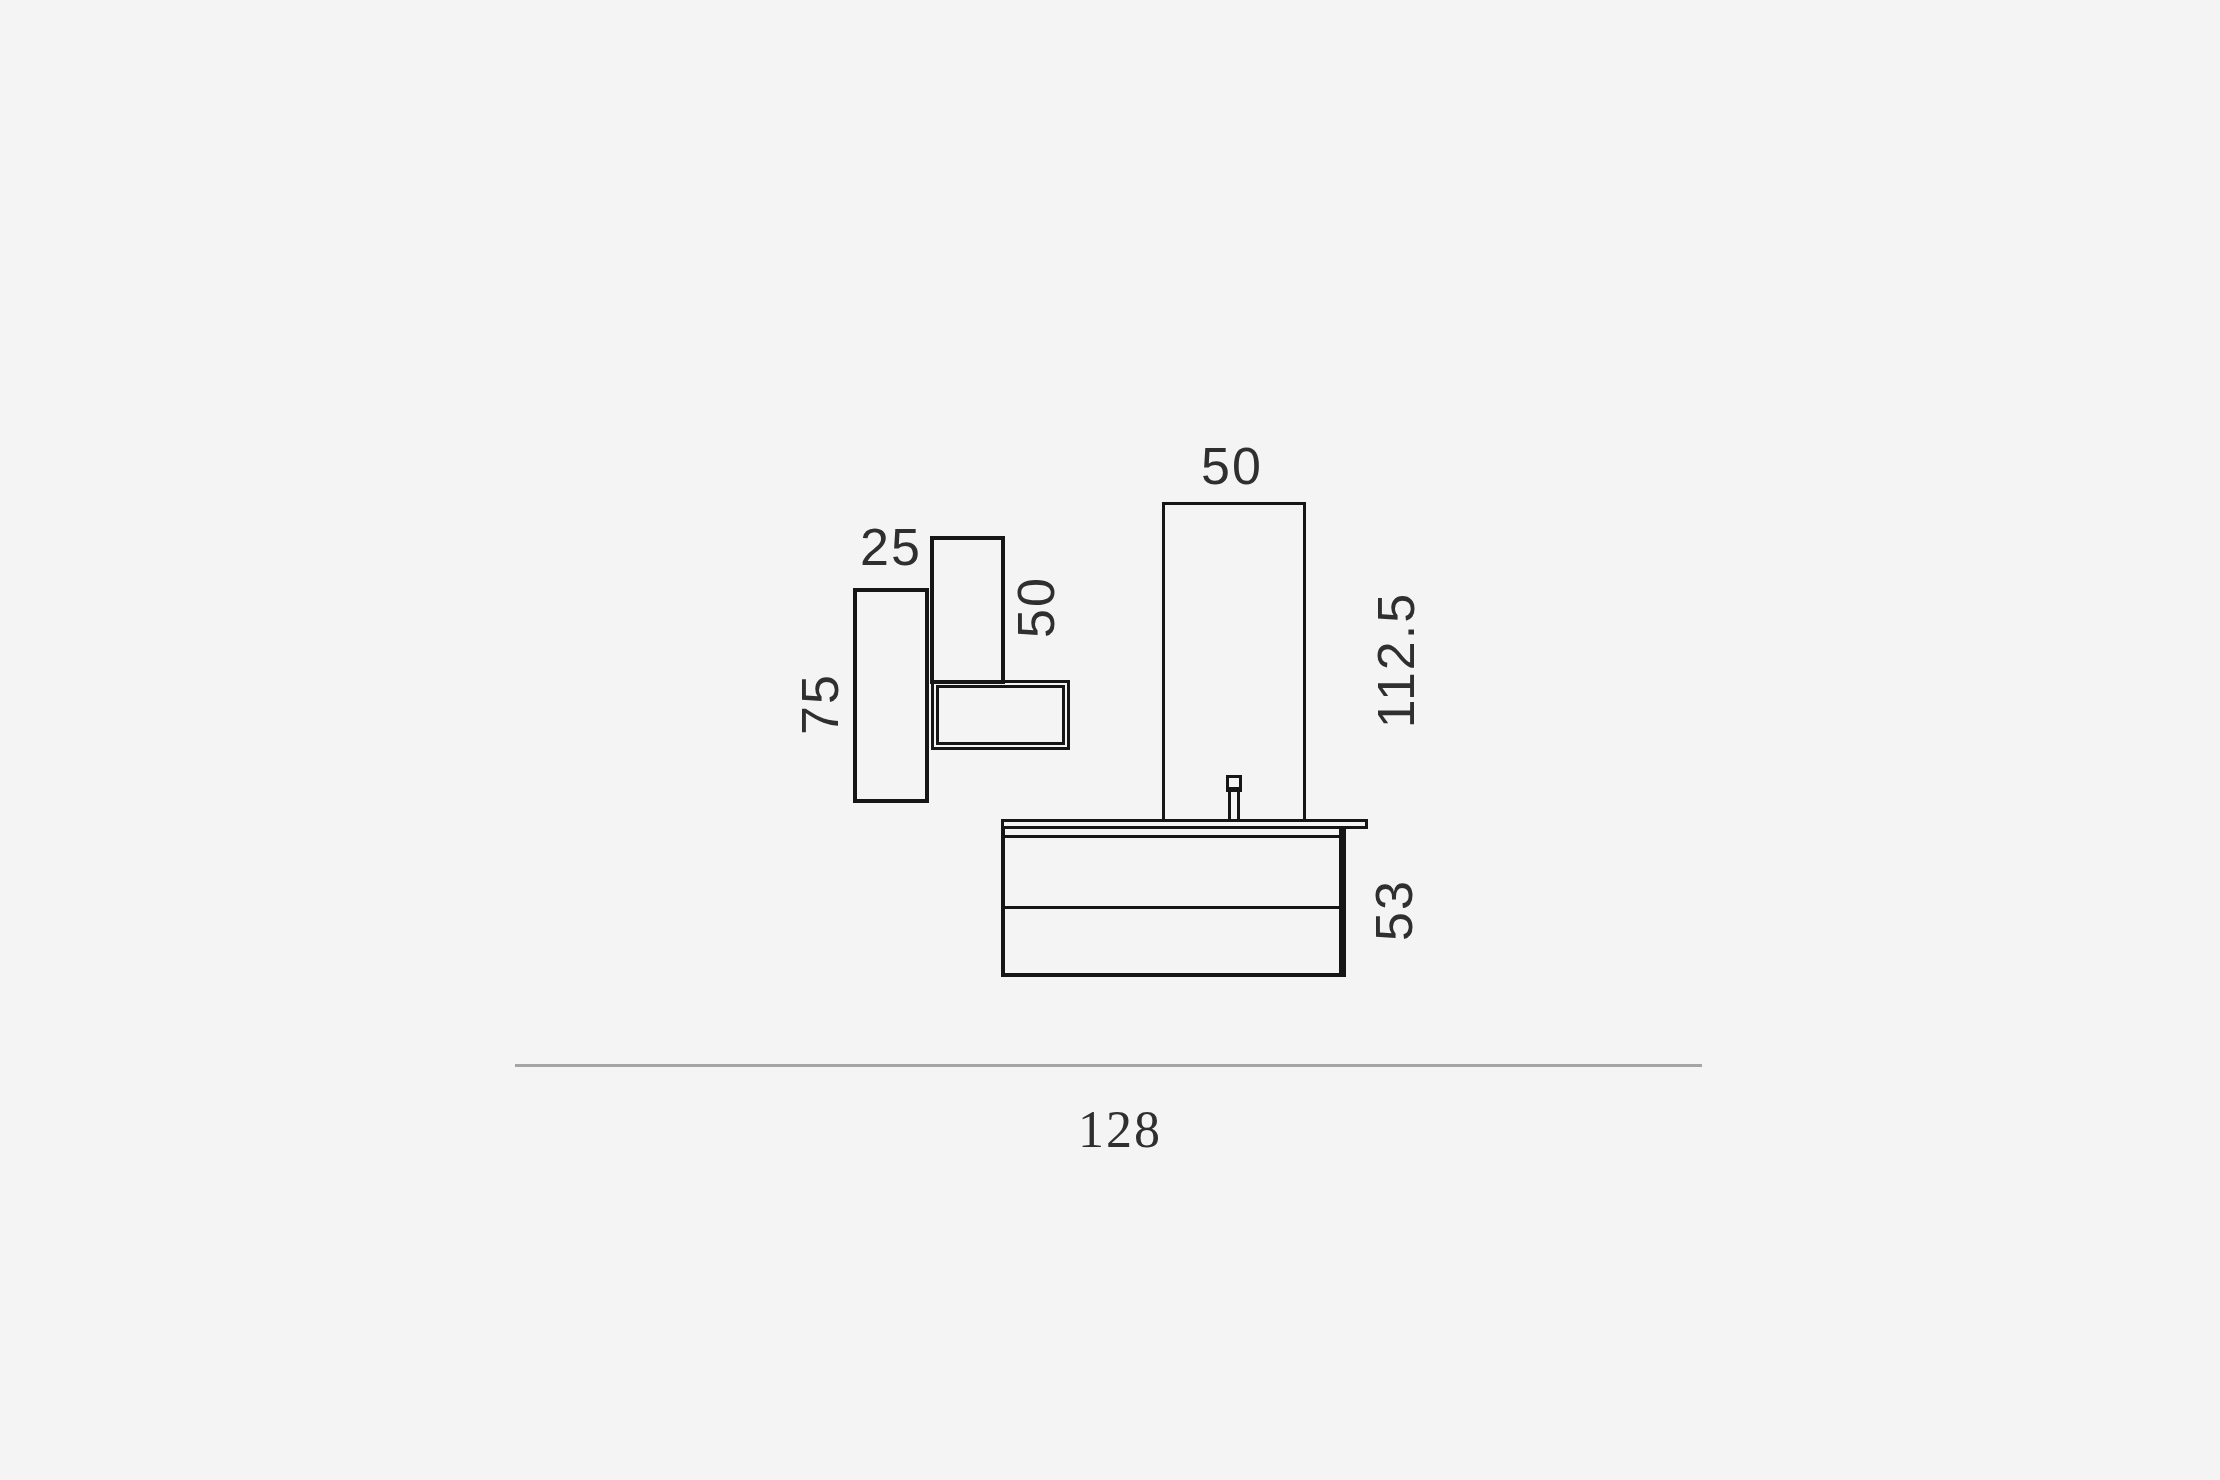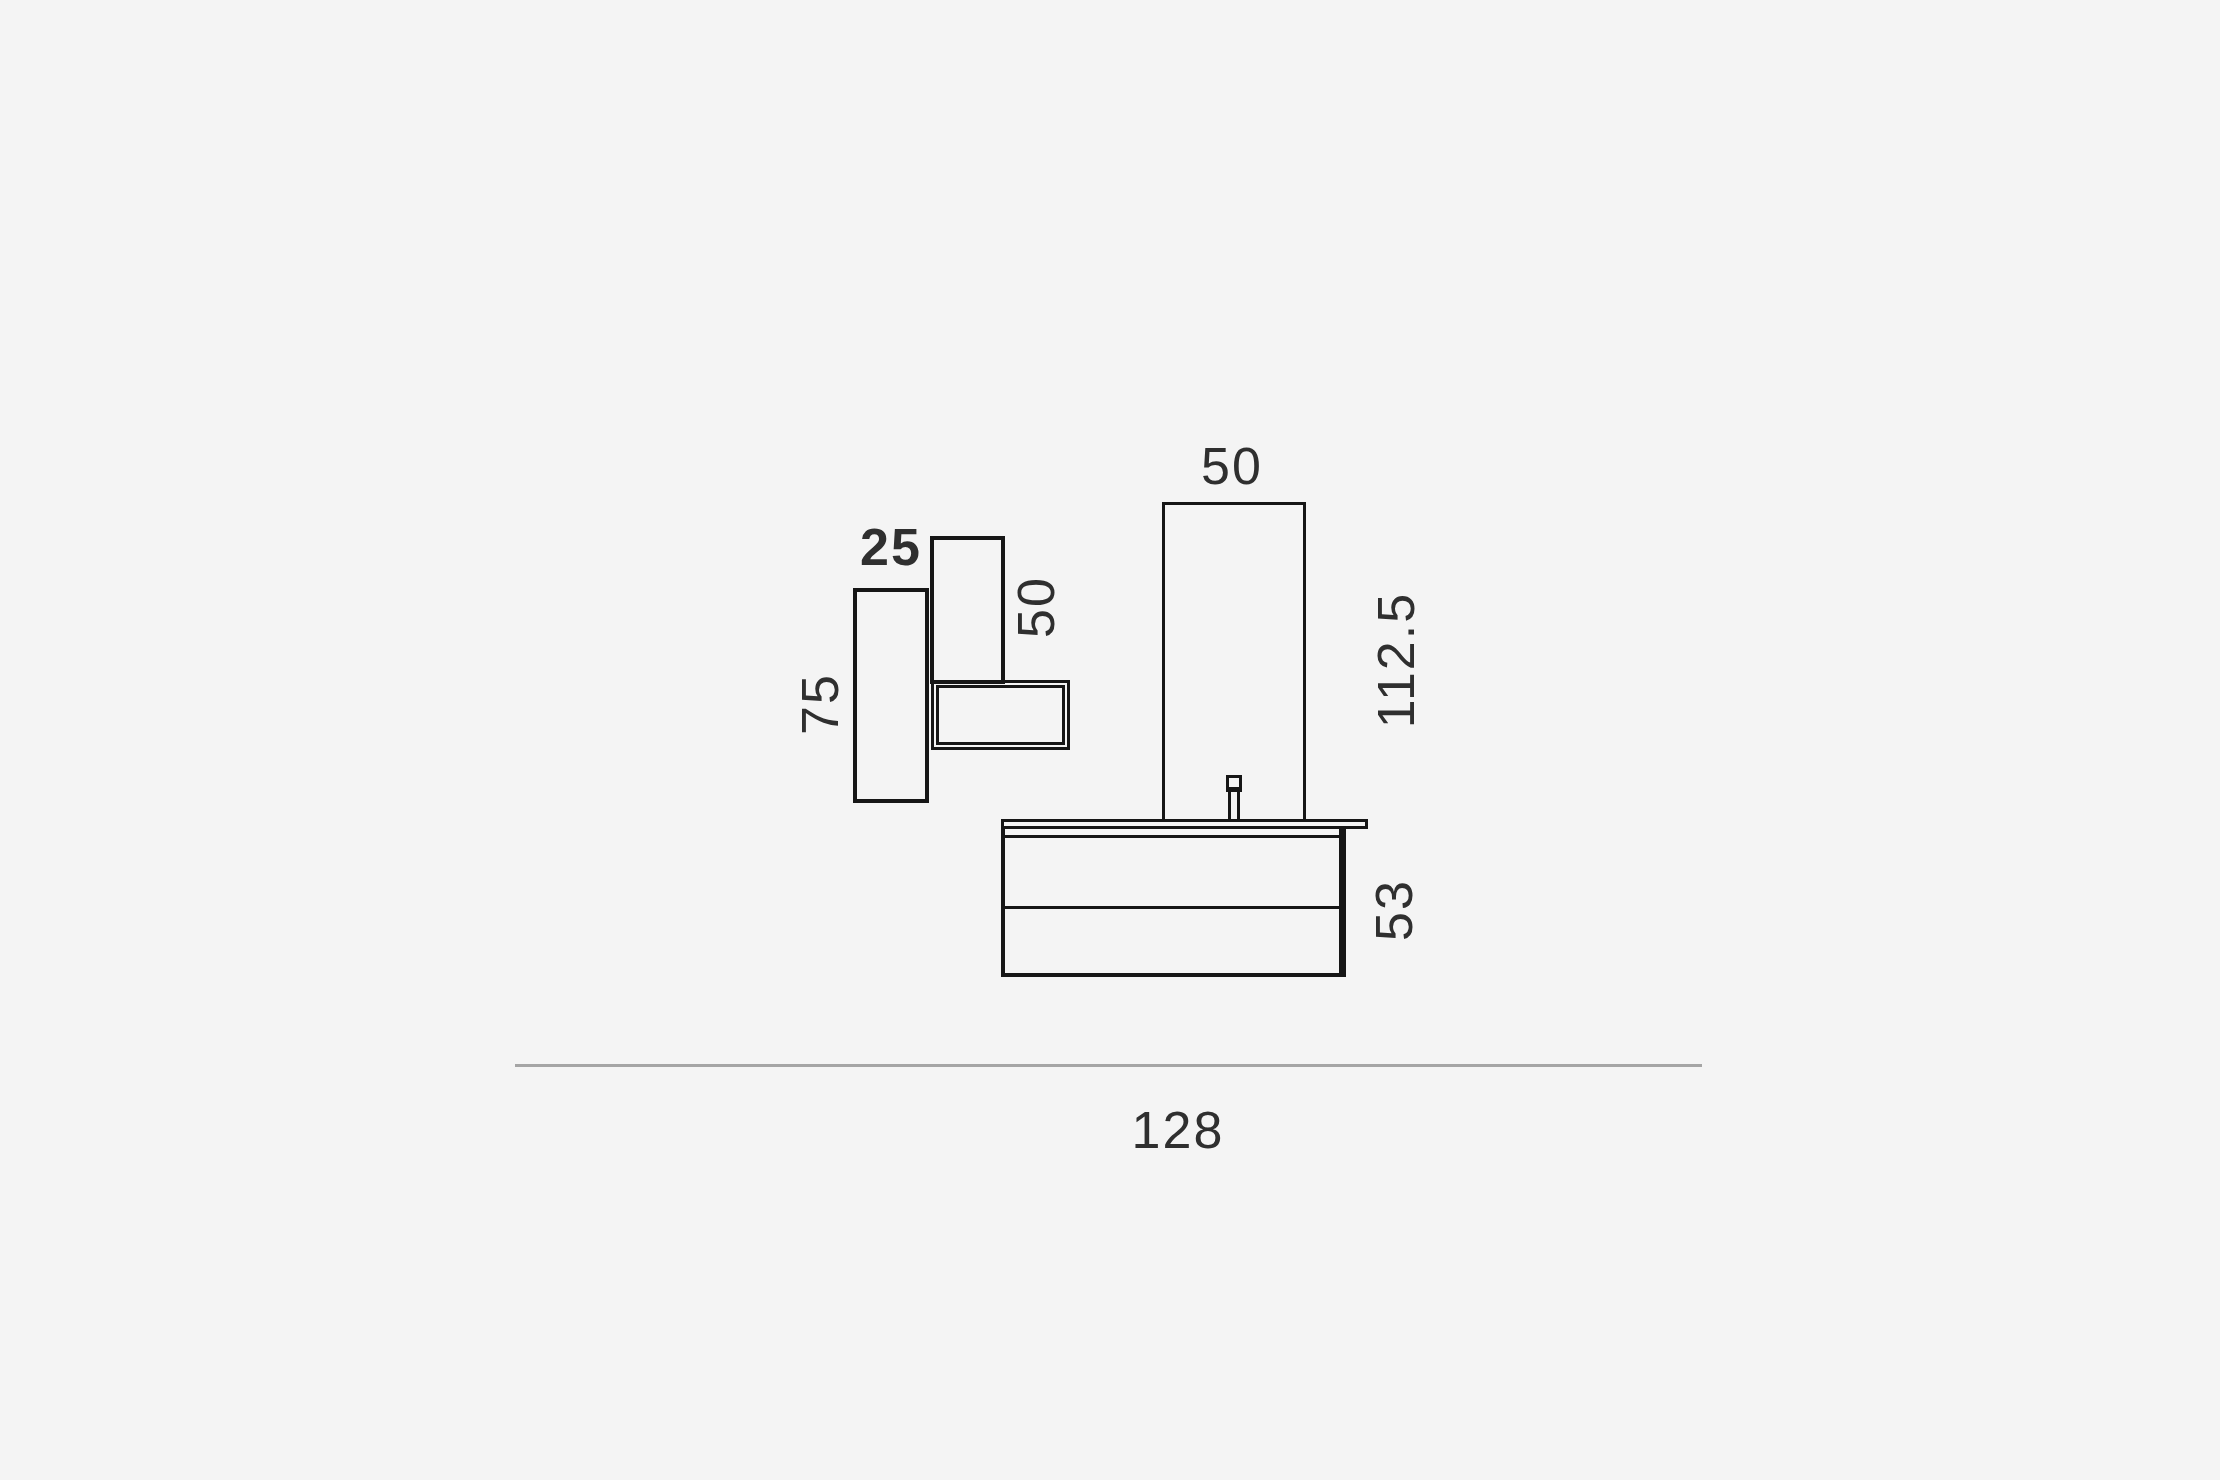--- a/index.html
+++ b/index.html
@@ -57,26 +57,26 @@
     font-size: 52px;
     font-weight: 300;
     letter-spacing: 2px;
     color: #2f2f2f;
     white-space: nowrap;
     transform: translate(-50%, -50%);
     line-height: 1;
   }
   .dim.vert { transform: translate(-50%, -50%) rotate(-90deg); }
   .dim-75        { left: 820px;  top: 704px; }
-  .dim-25        { left: 891px;  top: 547px; font-weight: bold; }
+  .dim-25        { left: 891px;  top: 547px; }
   .dim-50-small  { left: 1036px; top: 607px; }
   .dim-50-mirror { left: 1232px; top: 466px; }
   .dim-112-5     { left: 1396px; top: 660px; }
   .dim-53        { left: 1394px; top: 910px; }
-  .dim-128       { left: 1178px; top: 1130px; }
+  .dim-128       { left: 1120px; top: 1130px; font-family: Liberation Serif, serif; }
 </style>
 </head>
 <body>
 
 <div id="canvas">
 
   <div class="shape outline4 tall-cabinet"></div>
 
   <div class="shape outline4 small-cabinet"></div>
 

